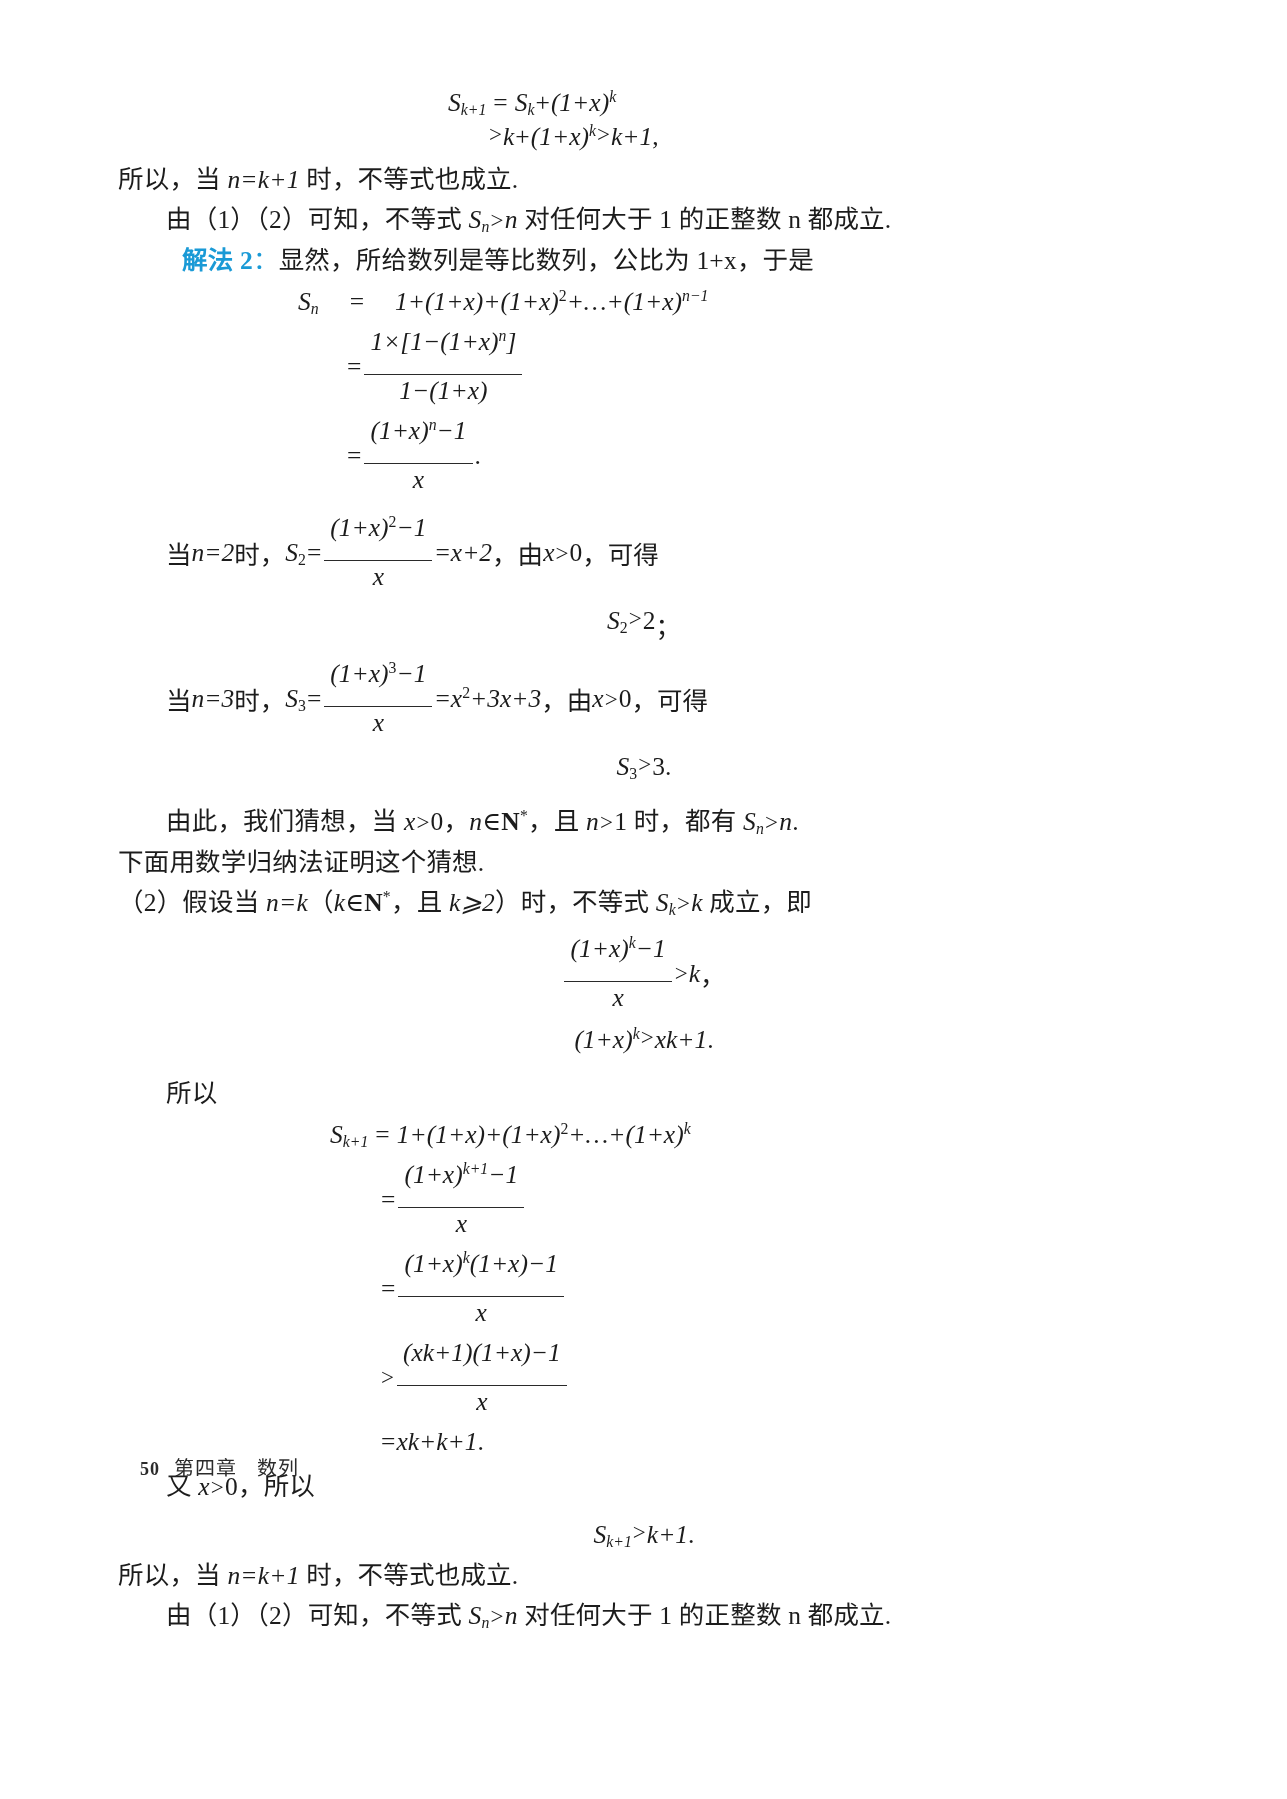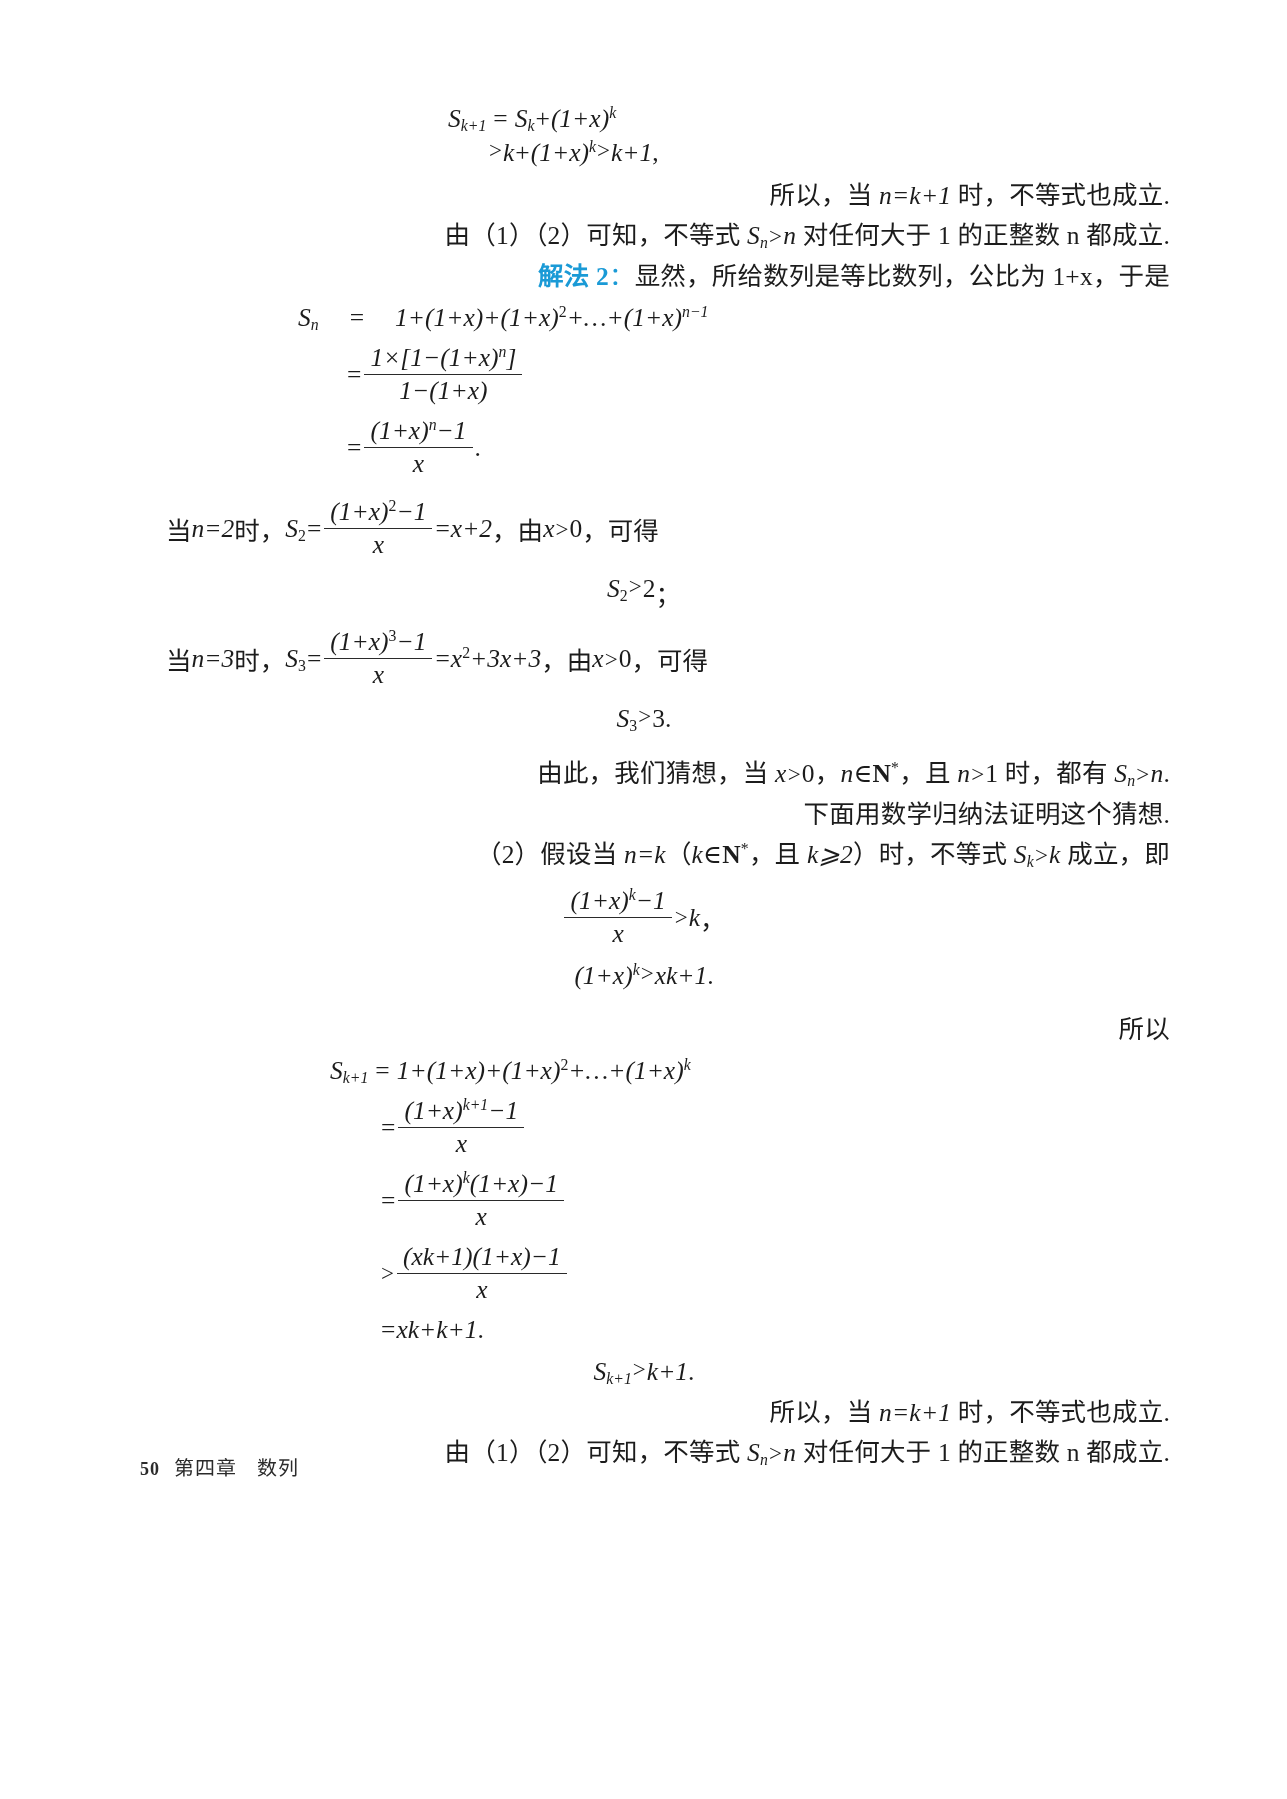--- a/index.html
+++ b/index.html
@@ -17,23 +17,22 @@
     overflow: hidden;
   }
   .page {
     position: absolute;
     inset: 0;
     padding: 0;
   }
   .content {
     position: absolute;
     left: 118px;
-    top: 104px;
+    top: 88px;
     width: 1052px;
-    text-align: right;
   }
 
   
   .line {
     font-size: 25.5px;
     line-height: 40px;
     letter-spacing: 0.2px;
     white-space: nowrap;
   }
   .line.indent { padding-left: 48px; }
@@ -71,21 +70,21 @@
   
   .frac {
     display: inline-flex;
     flex-direction: column;
     align-items: center;
     vertical-align: middle;
     margin: 0 2px;
     font-size: 25.5px;
   }
   .frac > .num {
-    padding: 0 6px 1px 6px;
+    padding: 0 6px 17px 6px;
     border-bottom: 1.6px solid #2a2a2a;
     white-space: nowrap;
   }
   .frac > .den {
     padding: 1px 6px 0 6px;
     white-space: nowrap;
   }
 
   .cjk { font-style: normal; }
 
@@ -290,20 +289,23 @@
       <span class="den math">x</span>
     </span>
   </div>
 
   <div class="eq" style="padding-left:262px; margin-top:10px;">
     <span class="math op">=</span>
     <span class="math">xk+k+1</span>
     <span class="cjk">.</span>
   </div>
 
+  <div class="line indent" style="margin-top:10px;">
+    <span class="cjk">又 </span><span class="math"><span>x</span><span class="gt">&gt;</span><span class="up">0</span></span><span class="cjk">，所以</span>
+  </div>
 
   <div class="eq eq-center" style="margin-top:12px;">
     <span class="math"><span>S</span><sub>k+1</sub></span>
     <span class="math gt">&gt;</span>
     <span class="math">k+1</span>
     <span class="cjk">.</span>
   </div>
 
   <div class="line" style="margin-top:6px;">
     <span class="cjk">所以，当 </span><span class="math">n=k+1</span><span class="cjk"> 时，不等式也成立.</span>

